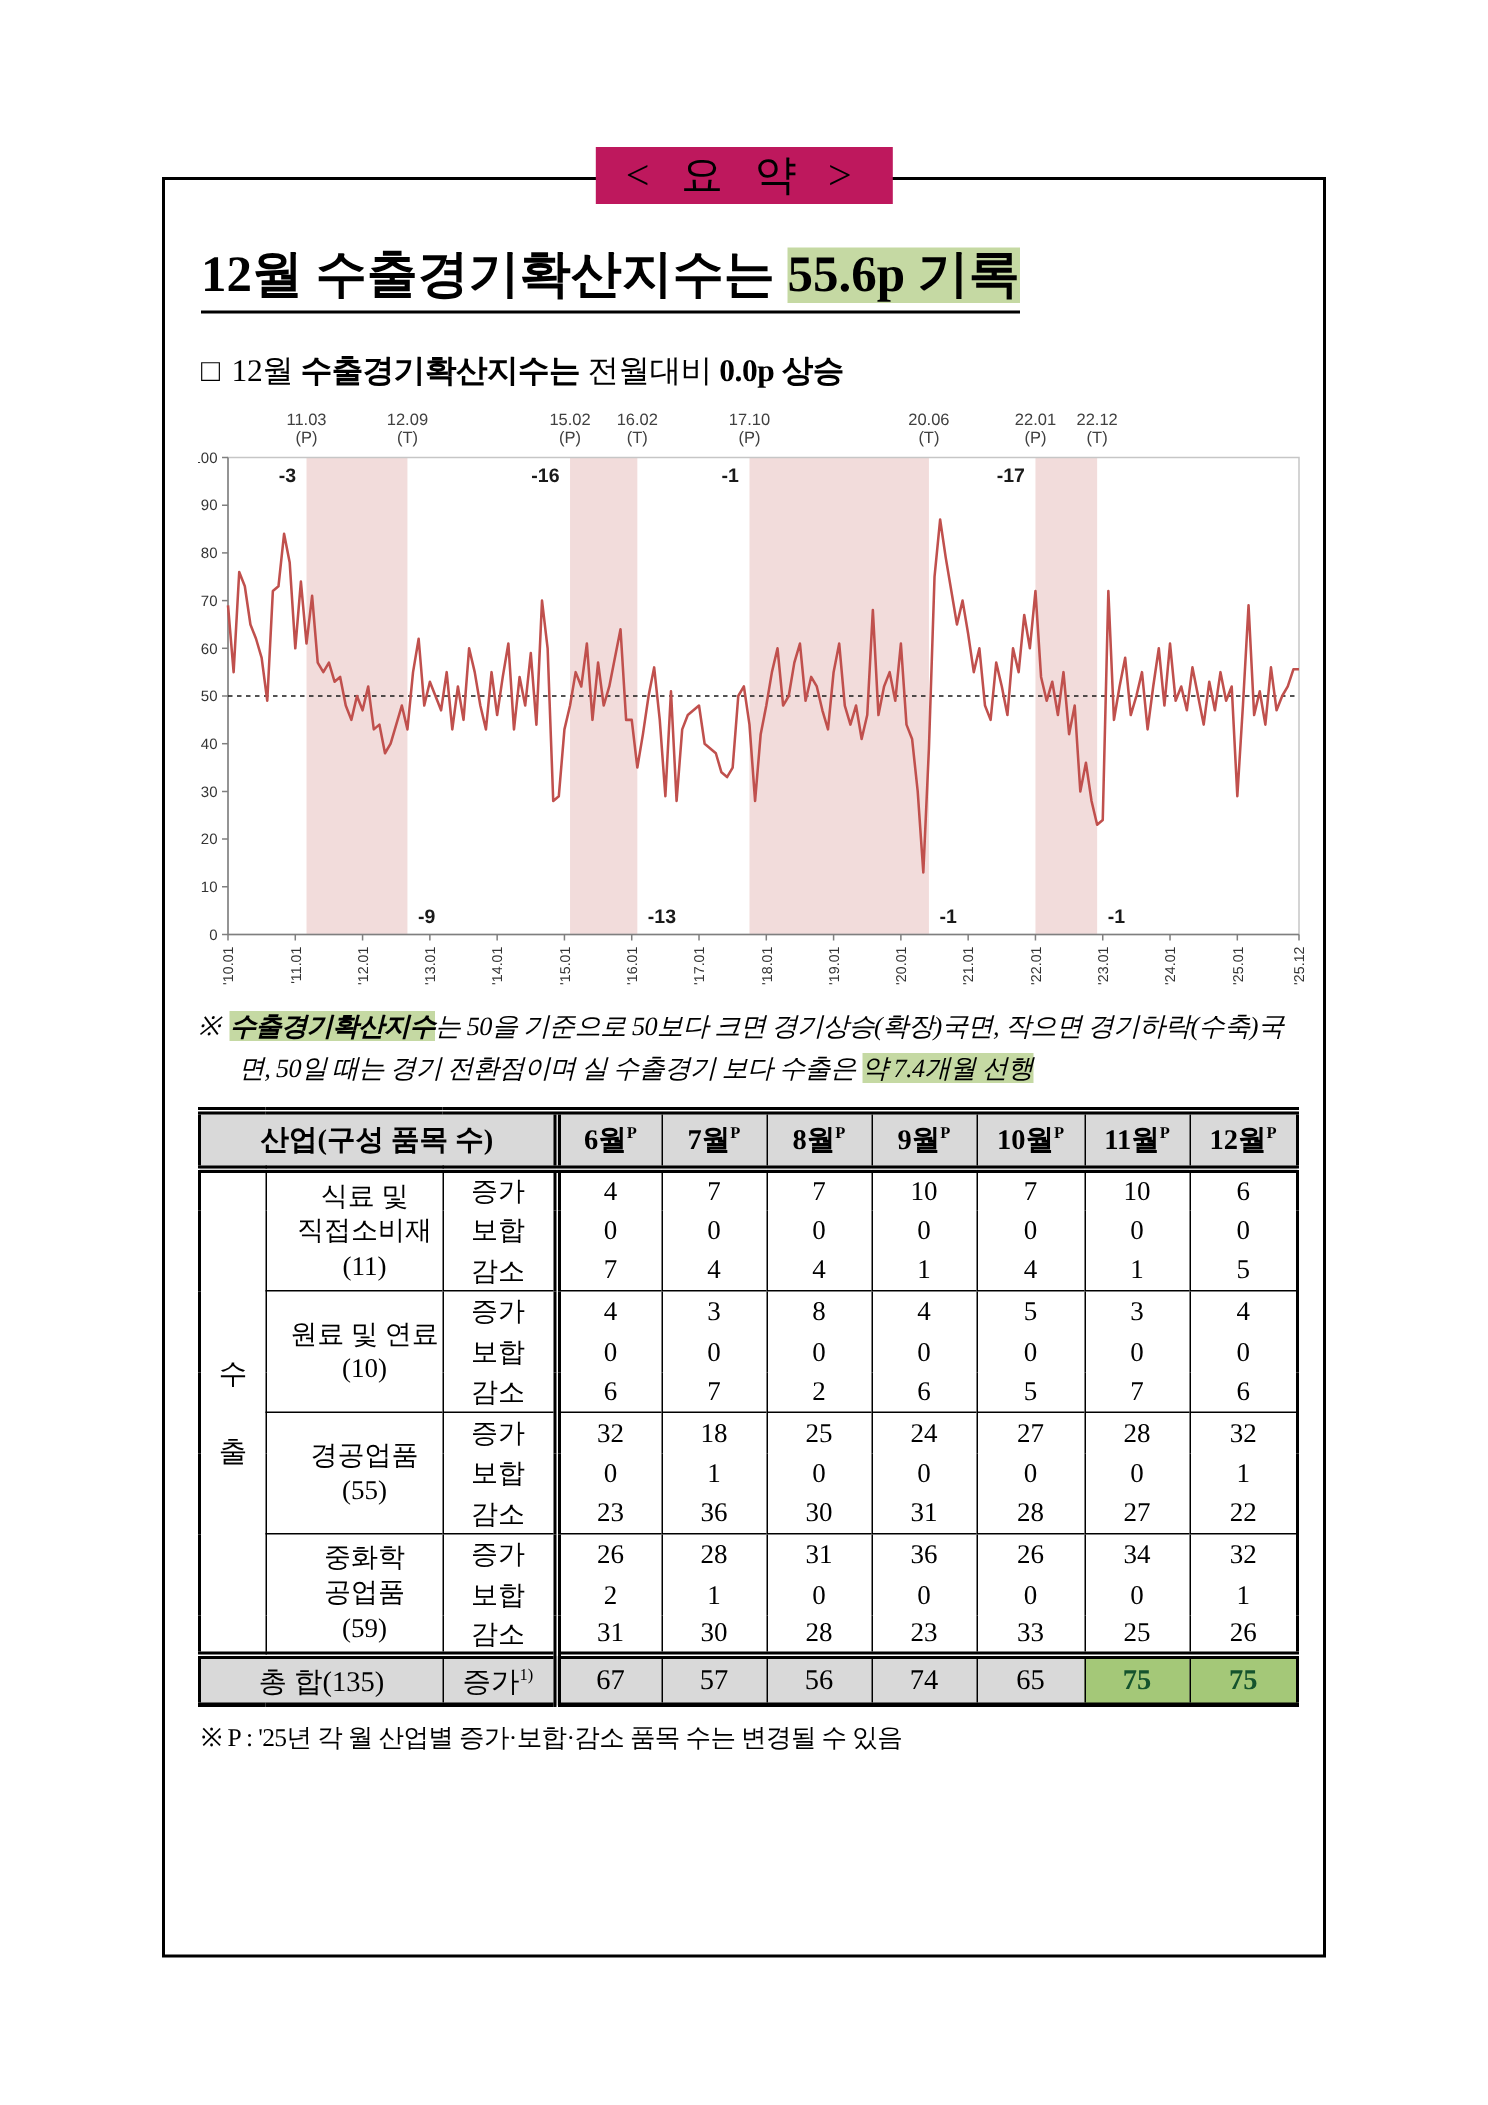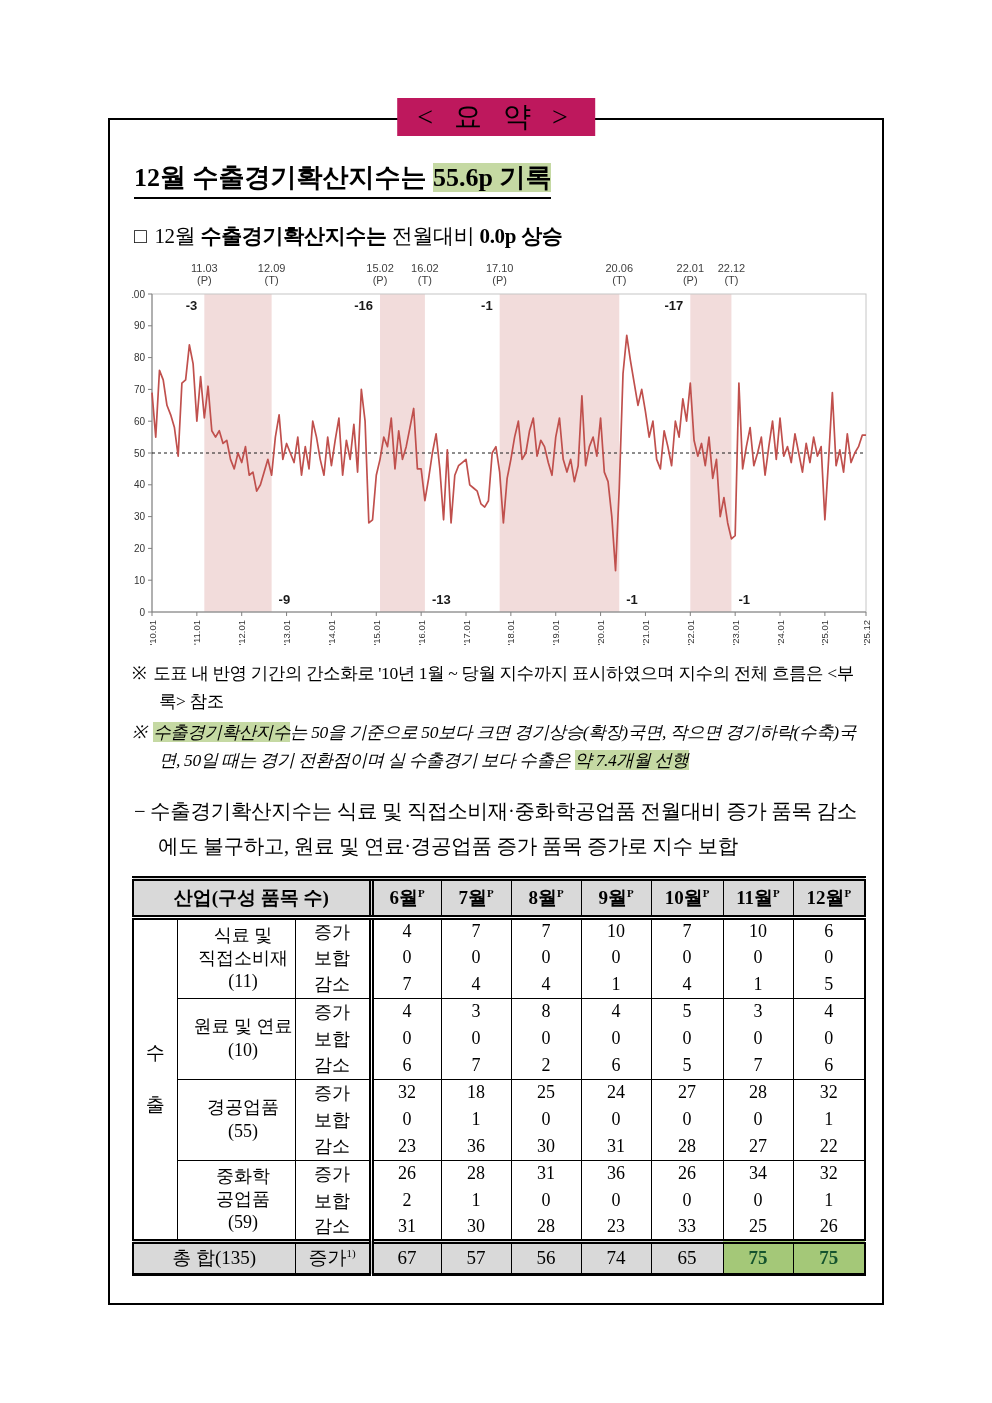--- a/index.html
+++ b/index.html
@@ -12,34 +12,34 @@
   .outer-box {
     position:absolute; left:108px; top:118px; width:776px; height:1187px;
     border:2px solid #000; background:#fff;
   }
   .box-title {
     position:absolute; top:-22px; left:50%; transform:translateX(-50%);
     background:#be185d; padding:0 20px; font-size:28px; letter-spacing:7px;
     white-space:nowrap; font-weight:400;
   }
   .content { padding:0 22px; }
-  .heading { margin:40px 0 0 2px; font-size:26px; font-weight:700; }
+  .heading { margin:40px 0 0 2px; font-size:34px; font-weight:700; }
   .heading .underline-wrap { border-bottom:2px solid #000; padding-bottom:5px; }
   .hl { background:#c5d9a3; }
   .subpoint { margin:27px 0 0 2px; font-size:21px; letter-spacing:-0.3px; }
   .subpoint .b { font-weight:700; }
   .bullet-square { margin-right:8px; }
   
   .chart-wrap { margin-top:10px; }
   .chart-wrap svg { display:block; font-family:"Liberation Sans","DejaVu Sans",sans-serif; }
   
   .notes { margin-top:9px; font-size:17.5px; }
   .note { padding-left:27px; text-indent:-27px; line-height:1.6; margin-bottom:3px; letter-spacing:-0.4px; }
   .note.italic { font-style:italic; }
-  .note .b { font-weight:400; }
+  .note .b { font-weight:700; }
   .note-marker { margin-right:7px; }
   
   .dash-para { margin:20px 0 0 2px; font-size:20.5px; line-height:1.7; padding-left:24px; text-indent:-24px; letter-spacing:-0.3px; }
   
   .table-wrap { margin-top:12px; }
   table.sum-table {
     border-collapse:collapse; width:732px; table-layout:fixed;
     font-size:18px; border-left:2px solid #000; border-right:2px solid #000;
   }
   .sum-table th, .sum-table td {
@@ -169,28 +169,23 @@
           <line x1="692.8795811518324" y1="352" x2="692.8795811518324" y2="356" stroke="#7f7f7f" stroke-width="1"></line>
           <text x="696.3795811518324" y="360" font-size="9.5" text-anchor="end" fill="#333" transform="rotate(-90 696.3795811518324 360)">'25.01</text>
           <line x1="734" y1="352" x2="734" y2="356" stroke="#7f7f7f" stroke-width="1"></line>
           <text x="737.5" y="360" font-size="9.5" text-anchor="end" fill="#333" transform="rotate(-90 737.5 360)">'25.12</text>
           <line x1="20" y1="193" x2="734" y2="193" stroke="#1a1a1a" stroke-width="1" stroke-dasharray="3,3"></line>
           <polyline points="20.00,132.58 23.74,177.10 27.48,110.32 31.21,119.86 34.95,145.30 38.69,154.84 42.43,167.56 46.17,196.18 49.91,123.04 53.64,119.86 57.38,84.88 61.12,103.96 64.86,161.20 68.60,116.68 72.34,158.02 76.07,126.22 79.81,170.74 83.55,177.10 87.29,170.74 91.03,183.46 94.76,180.28 98.50,199.36 102.24,208.90 105.98,193.00 109.72,202.54 113.46,186.64 117.19,215.26 120.93,212.08 124.67,231.16 128.41,224.80 132.15,212.08 135.88,199.36 139.62,215.26 143.36,177.10 147.10,154.84 150.84,199.36 154.58,183.46 158.31,193.00 162.05,202.54 165.79,177.10 169.53,215.26 173.27,186.64 177.01,208.90 180.74,161.20 184.48,177.10 188.22,199.36 191.96,215.26 195.70,177.10 199.43,205.72 203.17,180.28 206.91,158.02 210.65,215.26 214.39,180.28 218.13,199.36 221.86,164.38 225.60,212.08 229.34,129.40 233.08,161.20 236.82,262.96 240.55,259.78 244.29,215.26 248.03,199.36 251.77,177.10 255.51,186.64 259.25,158.02 262.98,208.90 266.72,170.74 270.46,199.36 274.20,186.64 277.94,167.56 281.68,148.48 285.41,208.90 289.15,208.90 292.89,240.70 296.63,218.44 300.37,193.00 304.10,173.92 307.84,208.90 311.58,259.78 315.32,189.82 319.06,262.96 322.80,215.26 326.53,205.72 330.27,202.54 334.01,199.36 337.75,224.80 341.49,227.98 345.23,231.16 348.96,243.88 352.70,247.06 356.44,240.70 360.18,193.00 363.92,186.64 367.65,212.08 371.39,262.96 375.13,218.44 378.87,199.36 382.61,177.10 386.35,161.20 390.08,199.36 393.82,193.00 397.56,170.74 401.30,158.02 405.04,196.18 408.77,180.28 412.51,186.64 416.25,202.54 419.99,215.26 423.73,177.10 427.47,158.02 431.20,199.36 434.94,212.08 438.68,199.36 442.42,221.62 446.16,205.72 449.90,135.76 453.63,205.72 457.37,186.64 461.11,177.10 464.85,196.18 468.59,158.02 472.32,212.08 476.06,221.62 479.80,256.60 483.54,310.66 487.28,227.98 491.02,113.50 494.75,75.34 498.49,100.78 502.23,123.04 505.97,145.30 509.71,129.40 513.45,151.66 517.18,177.10 520.92,161.20 524.66,199.36 528.40,208.90 532.14,170.74 535.87,186.64 539.61,205.72 543.35,161.20 547.09,177.10 550.83,138.94 554.57,161.20 558.30,123.04 562.04,180.28 565.78,196.18 569.52,183.46 573.26,205.72 576.99,177.10 580.73,218.44 584.47,199.36 588.21,256.60 591.95,237.52 595.69,262.96 599.42,278.86 603.16,275.68 606.90,123.04 610.64,208.90 614.38,186.64 618.12,167.56 621.85,205.72 625.59,193.00 629.33,177.10 633.07,215.26 636.81,186.64 640.54,161.20 644.28,199.36 648.02,158.02 651.76,196.18 655.50,186.64 659.24,202.54 662.97,173.92 666.71,193.00 670.45,212.08 674.19,183.46 677.93,202.54 681.66,177.10 685.40,196.18 689.14,186.64 692.88,259.78 696.62,199.36 700.36,132.58 704.09,205.72 707.83,189.82 711.57,212.08 715.31,173.92 719.05,202.54 722.79,193.00 726.52,186.64 730.26,175.19 734.00,175.19" fill="none" stroke="#c0504d" stroke-width="1.7" stroke-linejoin="round"></polyline>
         </svg>
       </div>
 
     <div class="notes" id="notes">
-        <div class="note"><span class="note-marker">※</span><span>도표 내 반영 기간의 간소화로 '10년 1월 ~ 당월 지수까지 표시하였으며 지수의 전체 흐름은 &lt;부록&gt; 참조</span></div>
         <div class="note italic"><span class="note-marker">※</span><span class="hl b">수출경기확산지수</span><span>는 50을 기준으로 50보다 크면 경기상승(확장)국면, 작으면 경기하락(수축)국면, 50일 때는 경기 전환점이며 실 수출경기 보다 수출은 </span><span class="hl">약 7.4개월 선행</span></div>
       </div>
 
-    <div class="dash-para">
-      <span>−</span>
-      <span>수출경기확산지수는 식료 및 직접소비재·중화학공업품 전월대비 증가 품목 감소에도 불구하고, 원료 및 연료·경공업품 증가 품목 증가로 지수 보합</span>
-    </div>
 
     <div class="table-wrap">
       <table class="sum-table">
         <colgroup>
           <col style="width:44px">
             <col style="width:118px">
             <col style="width:76px">
           <col style="width:70px">
             <col style="width:70px">
             <col style="width:70px">
@@ -348,16 +343,17 @@
               <td class="dbl">67</td>
               <td>57</td>
               <td>56</td>
               <td>74</td>
               <td>65</td>
               <td class="hl-green">75</td>
               <td class="hl-green">75</td>
             </tr>
           </tbody>
       </table>
+      <div class="table-footnote">※ P : '25년 각 월 산업별 증가·보합·감소 품목 수는 변경될 수 있음</div>
     </div>
 
   </div>
 </div>
 
 </body></html>

